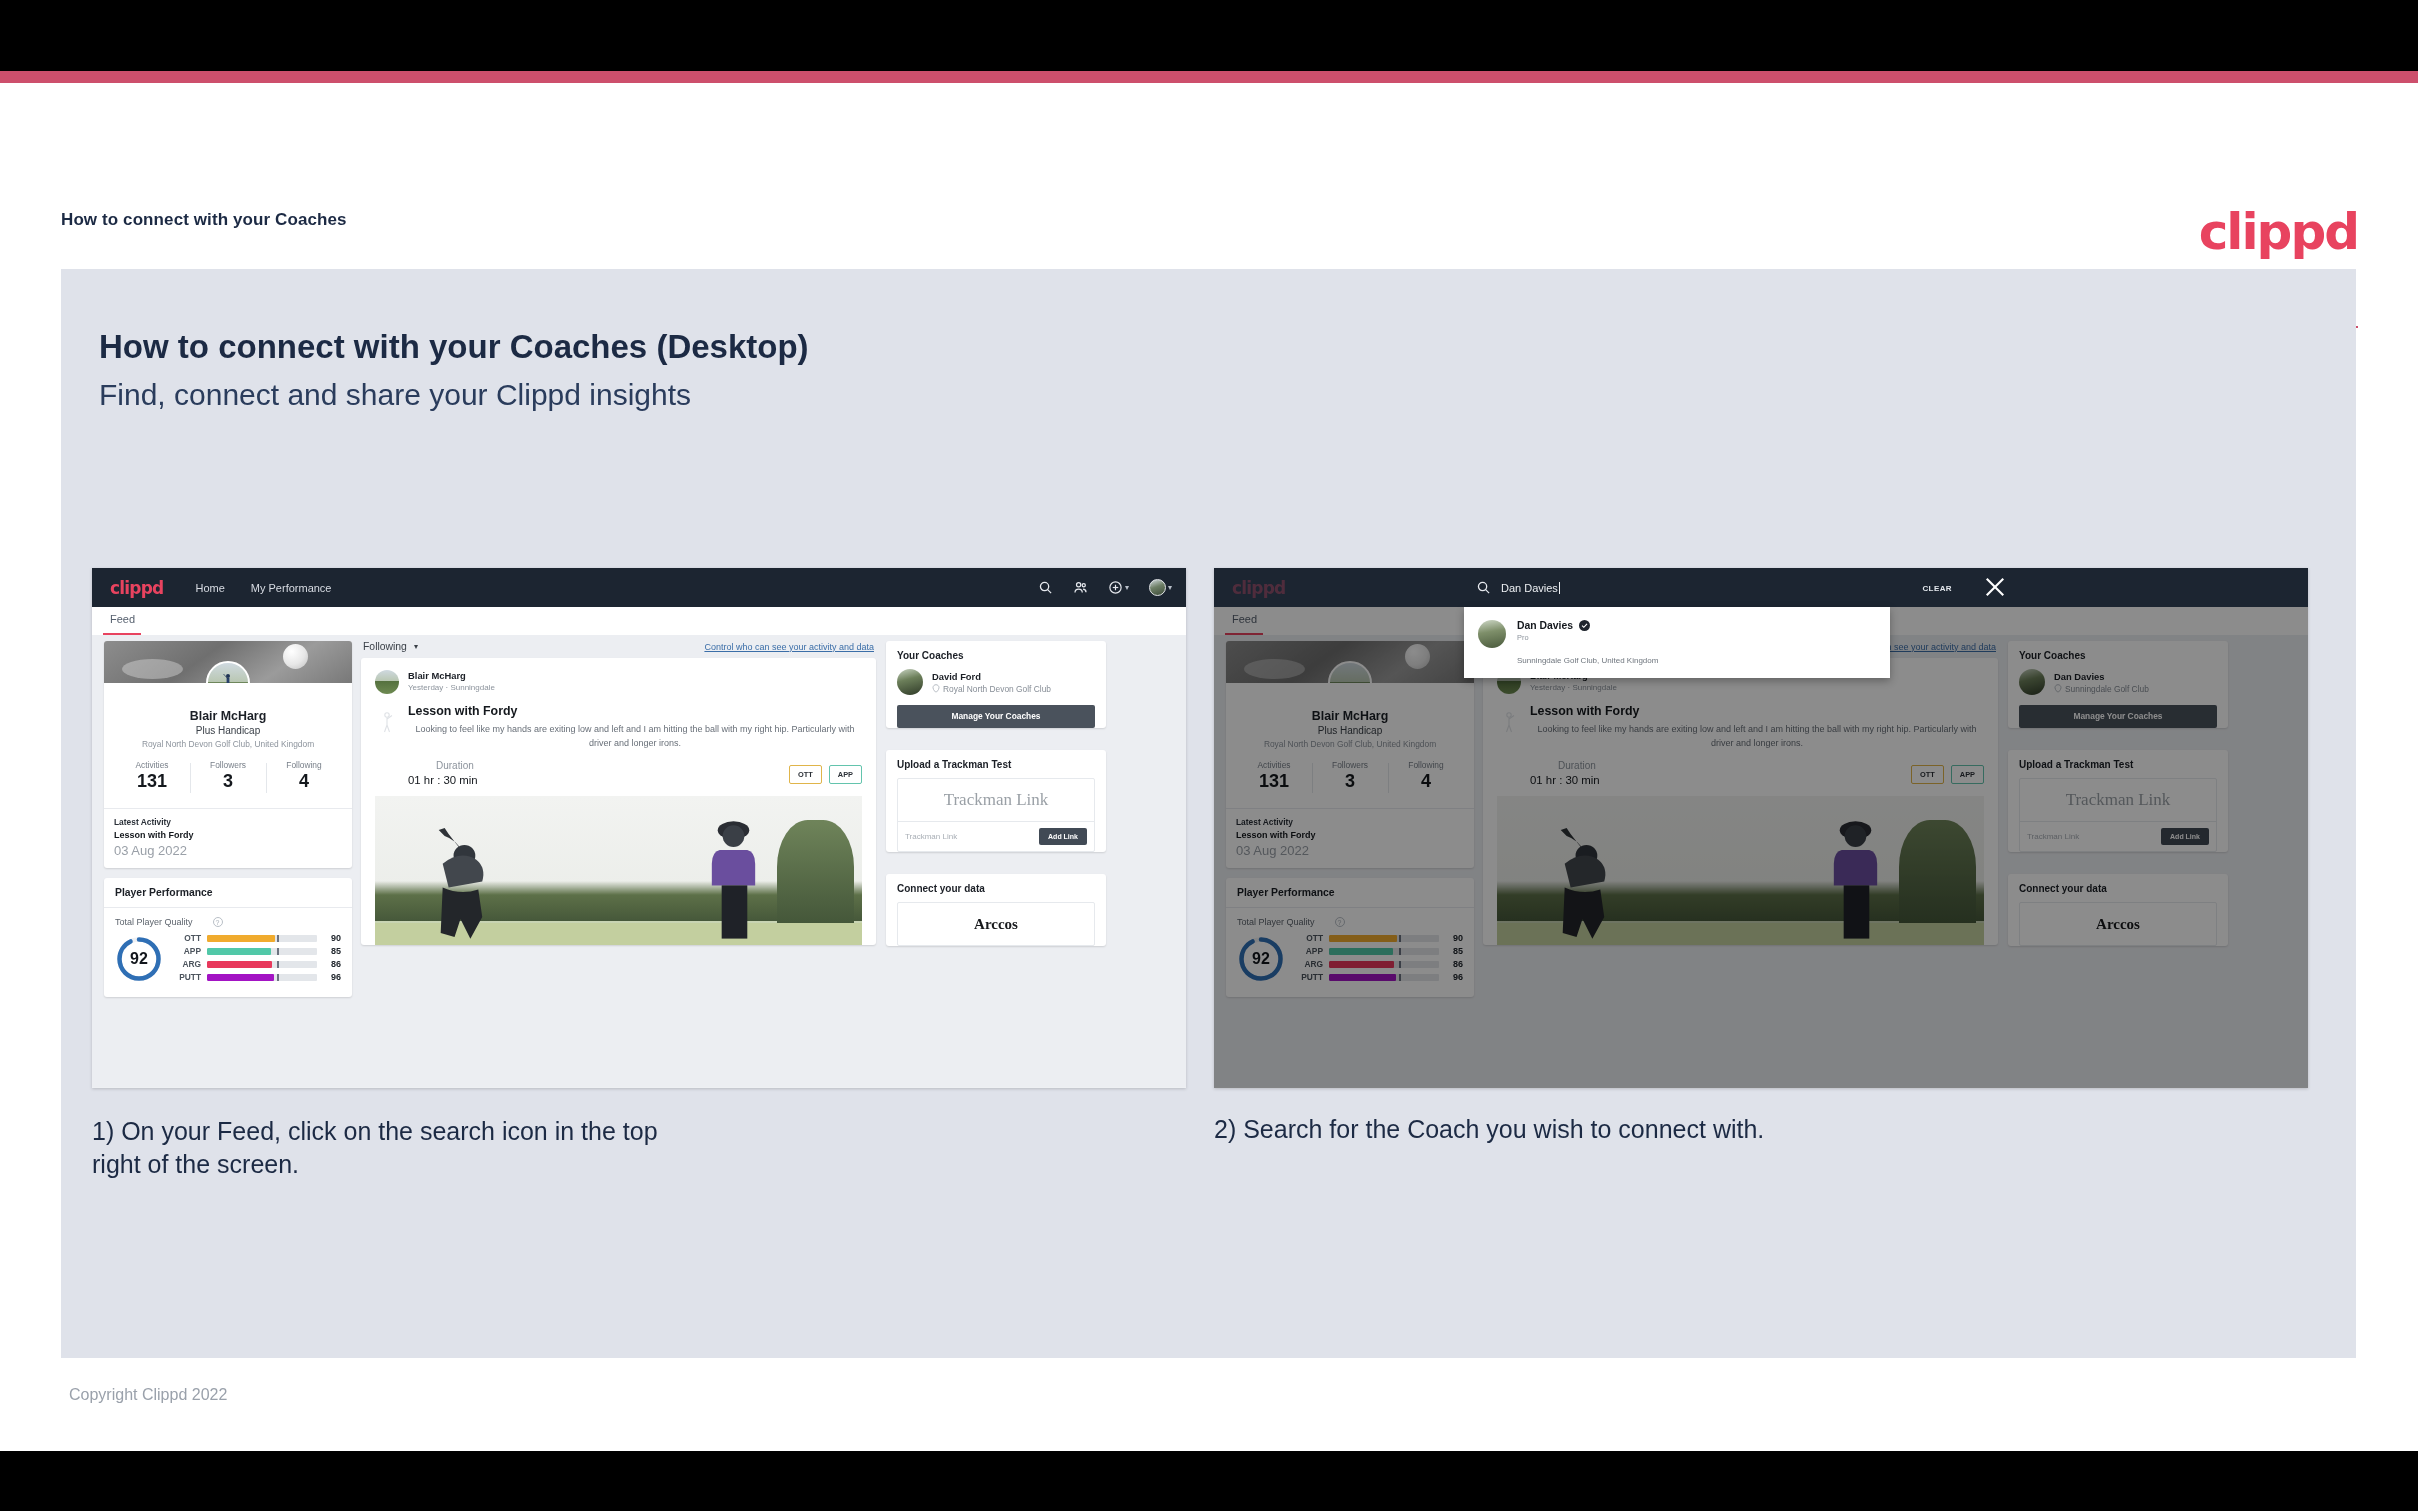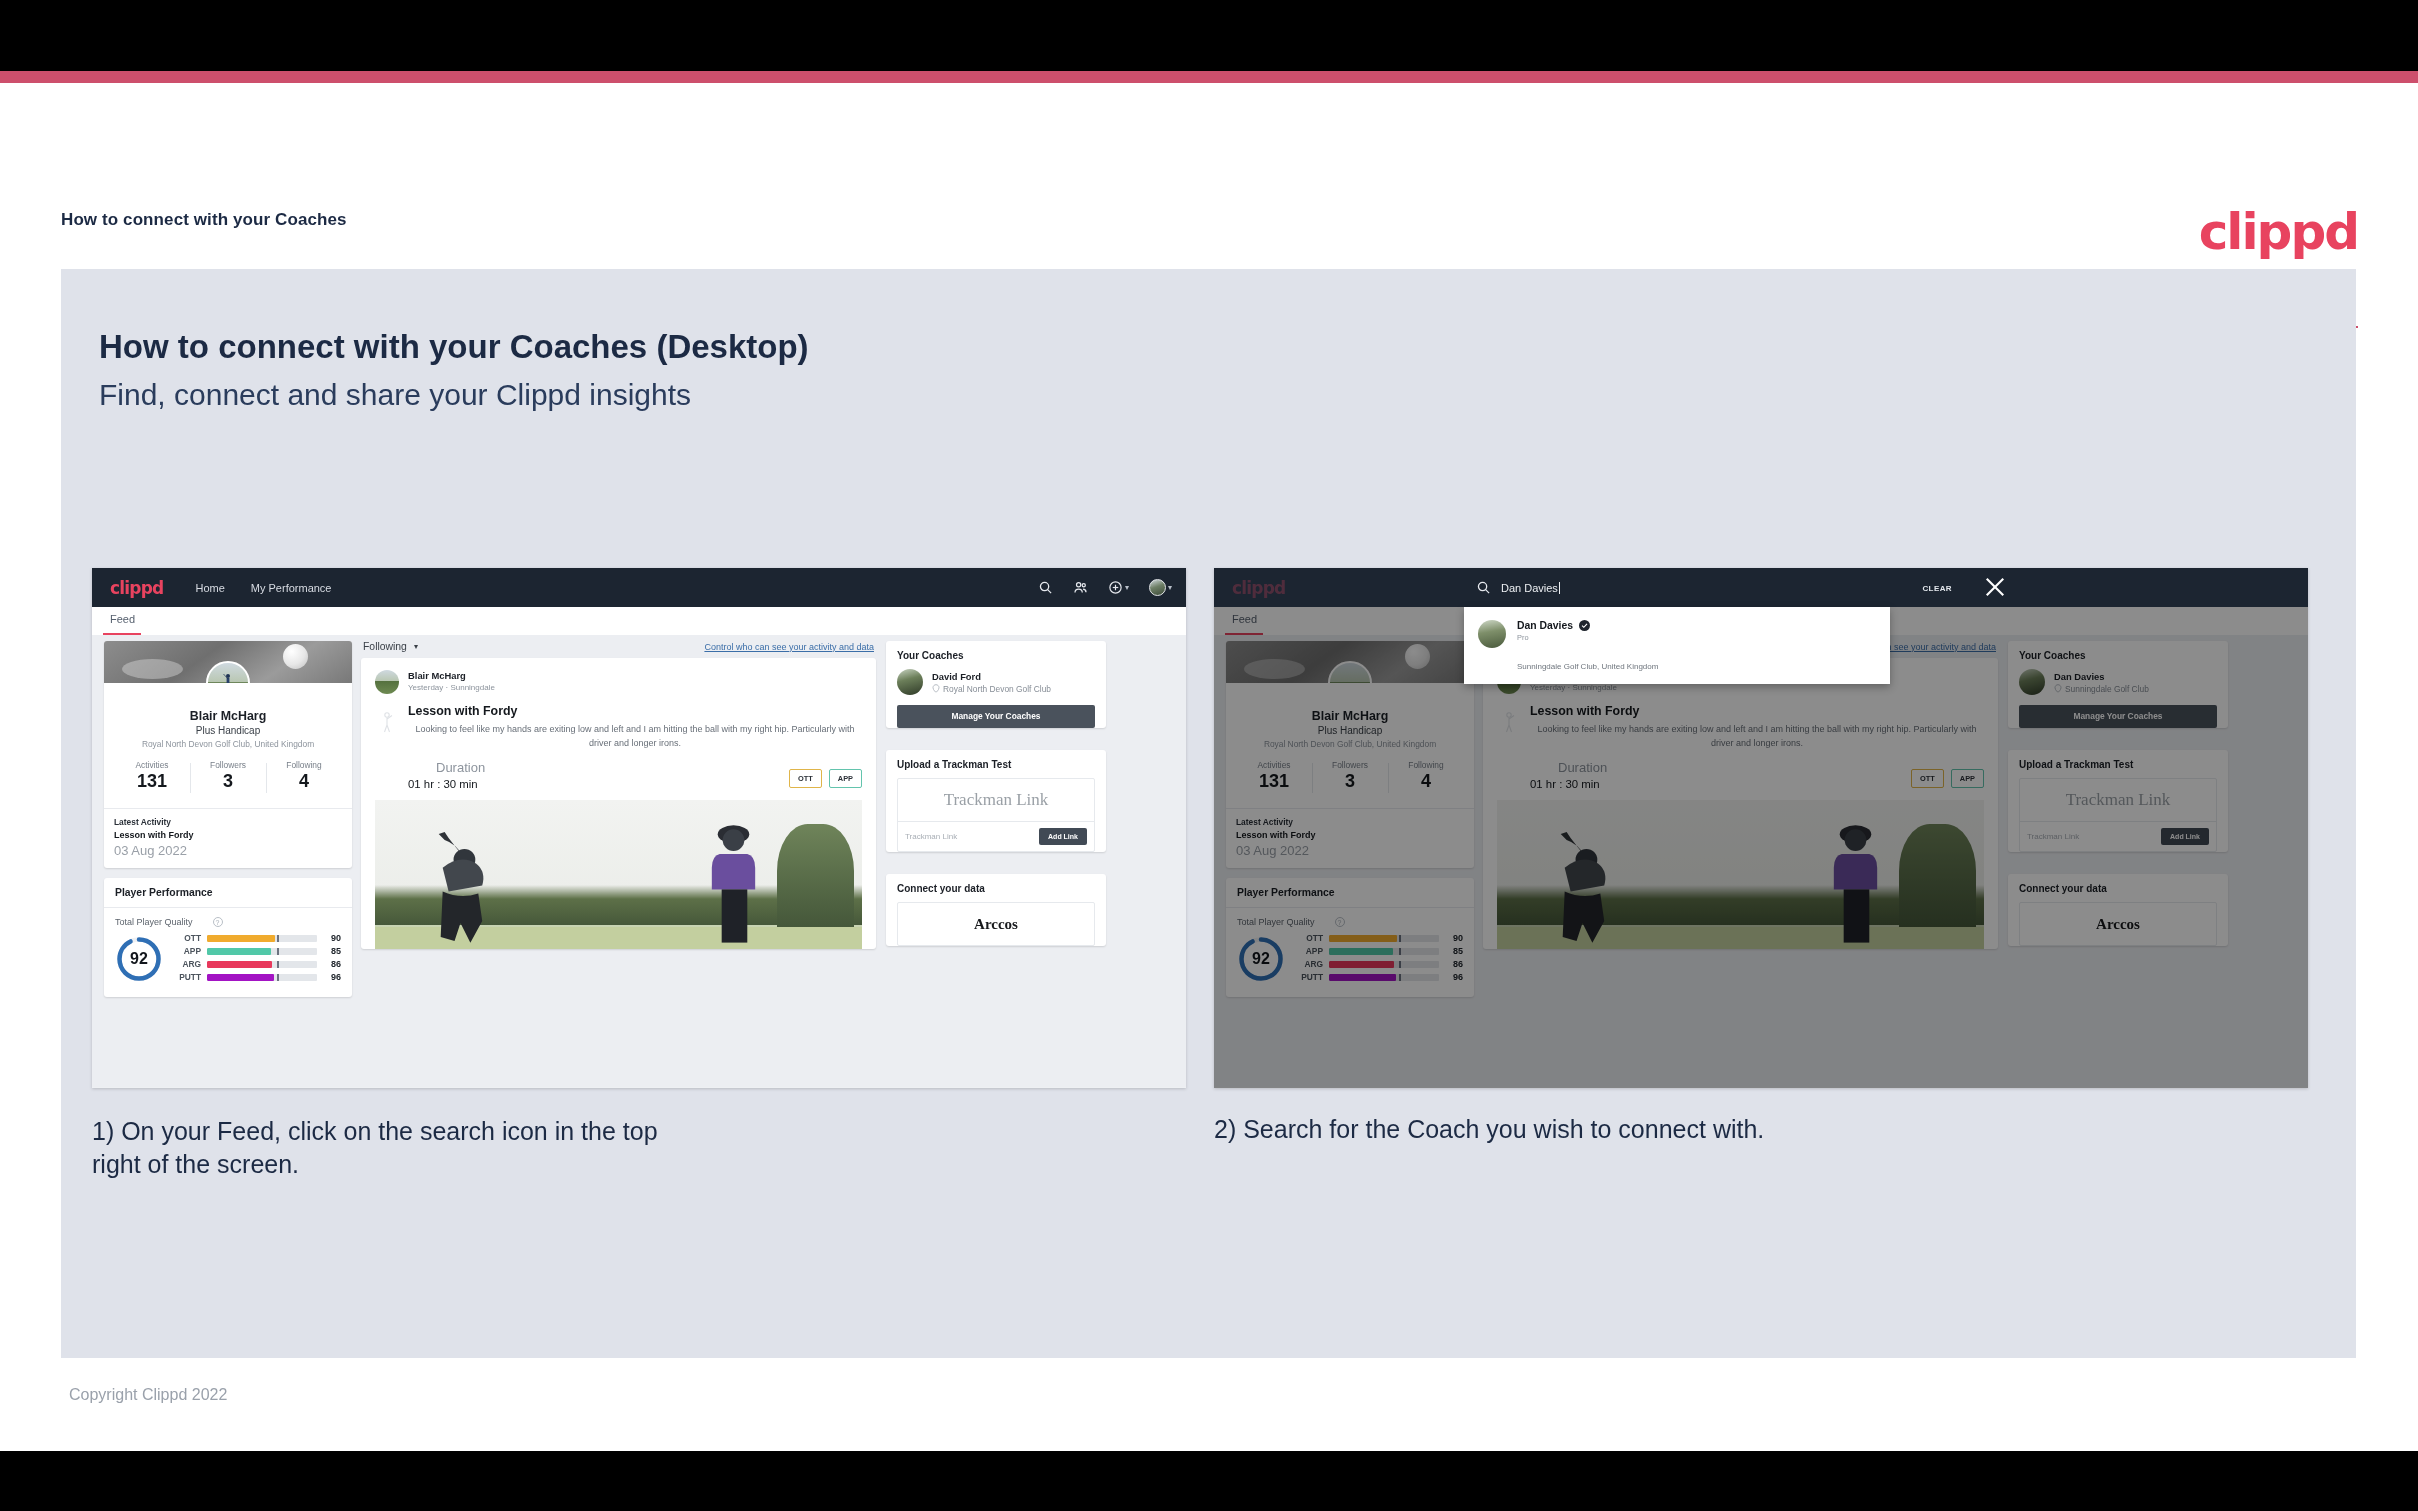--- a/index.html
+++ b/index.html
@@ -174,21 +174,21 @@
   }
   .post-name { font-size:9.4px; font-weight:700; color:#1b1f26; }
   .post-meta { font-size:8px; color:#8d949d; margin-top:2px; }
   .post-main { display:flex; gap:9px; margin-top:10px; }
   .post-icon-wrap {
     width:24px; flex:0 0 24px; display:flex; justify-content:center; padding-top:8px;
   }
   .post-title { font-size:12.4px; font-weight:700; color:#14181d; }
   .post-text { font-size:9px; color:#686f78; line-height:1.5; margin-top:5px;text-align:center; }
   .post-duration-row { display:flex; align-items:flex-end; justify-content:space-between; margin-top:10px; }
-  .dur-label { font-size:13px; color:#8d949d;padding-left:28px; }
+  .dur-label { font-size:10px; color:#8d949d;padding-left:28px; }
   .dur-value { font-size:11.4px; color:#14181d; margin-top:3px; }
   .badges { display:flex; gap:7px; padding-bottom:2px; }
   .badge { font-size:7.4px; font-weight:700; padding:4px 8px; border-radius:2px; }
   .badge-ott { border:1px solid #e0b54a; color:#2c3138; }
   .badge-app { border:1px solid #63c4ad; color:#2c3138; }
   .post-photo {
     margin-top:10px; height:149px; position:relative; overflow:hidden;
     background:linear-gradient(180deg,#f2f3f1 0%,#eceeea 62%,#cfd9bd 78%,#b7c79a 100%);
   }
   .ph-treeline {
@@ -267,21 +267,21 @@
     width:28px; height:28px; border-radius:50%; flex:0 0 28px; overflow:hidden;
     background:linear-gradient(170deg,#cfd9c8 0%,#7e8f6a 42%,#4a5a3c 100%);
   }
   .result-name-row { display:flex; align-items:center; gap:6px; }
   .result-name { font-size:10.4px; font-weight:700; color:#14181d; }
   .verified {
     width:11px; height:11px; border-radius:50%; background:#1f252e;
     display:flex; align-items:center; justify-content:center;
   }
   .result-role { font-size:7.4px; color:#8d949d; margin-top:2px; }
-  .result-club { font-size:8px; color:#6f767e; margin-top:20px; }
+  .result-club { font-size:8px; color:#6f767e; margin-top:14px; }
 
   
   .caption {
     position:absolute; font-size:25px; line-height:1.32; color:#1c2a44;
   }
   .caption-1 { left:31px; top:846px; width:614px; }
   .caption-2 { left:1153px; top:844px; width:614px; }
 
   .copyright {
     position:absolute; left:69px; top:1386px; font-size:16px; color:#9aa1ab;

